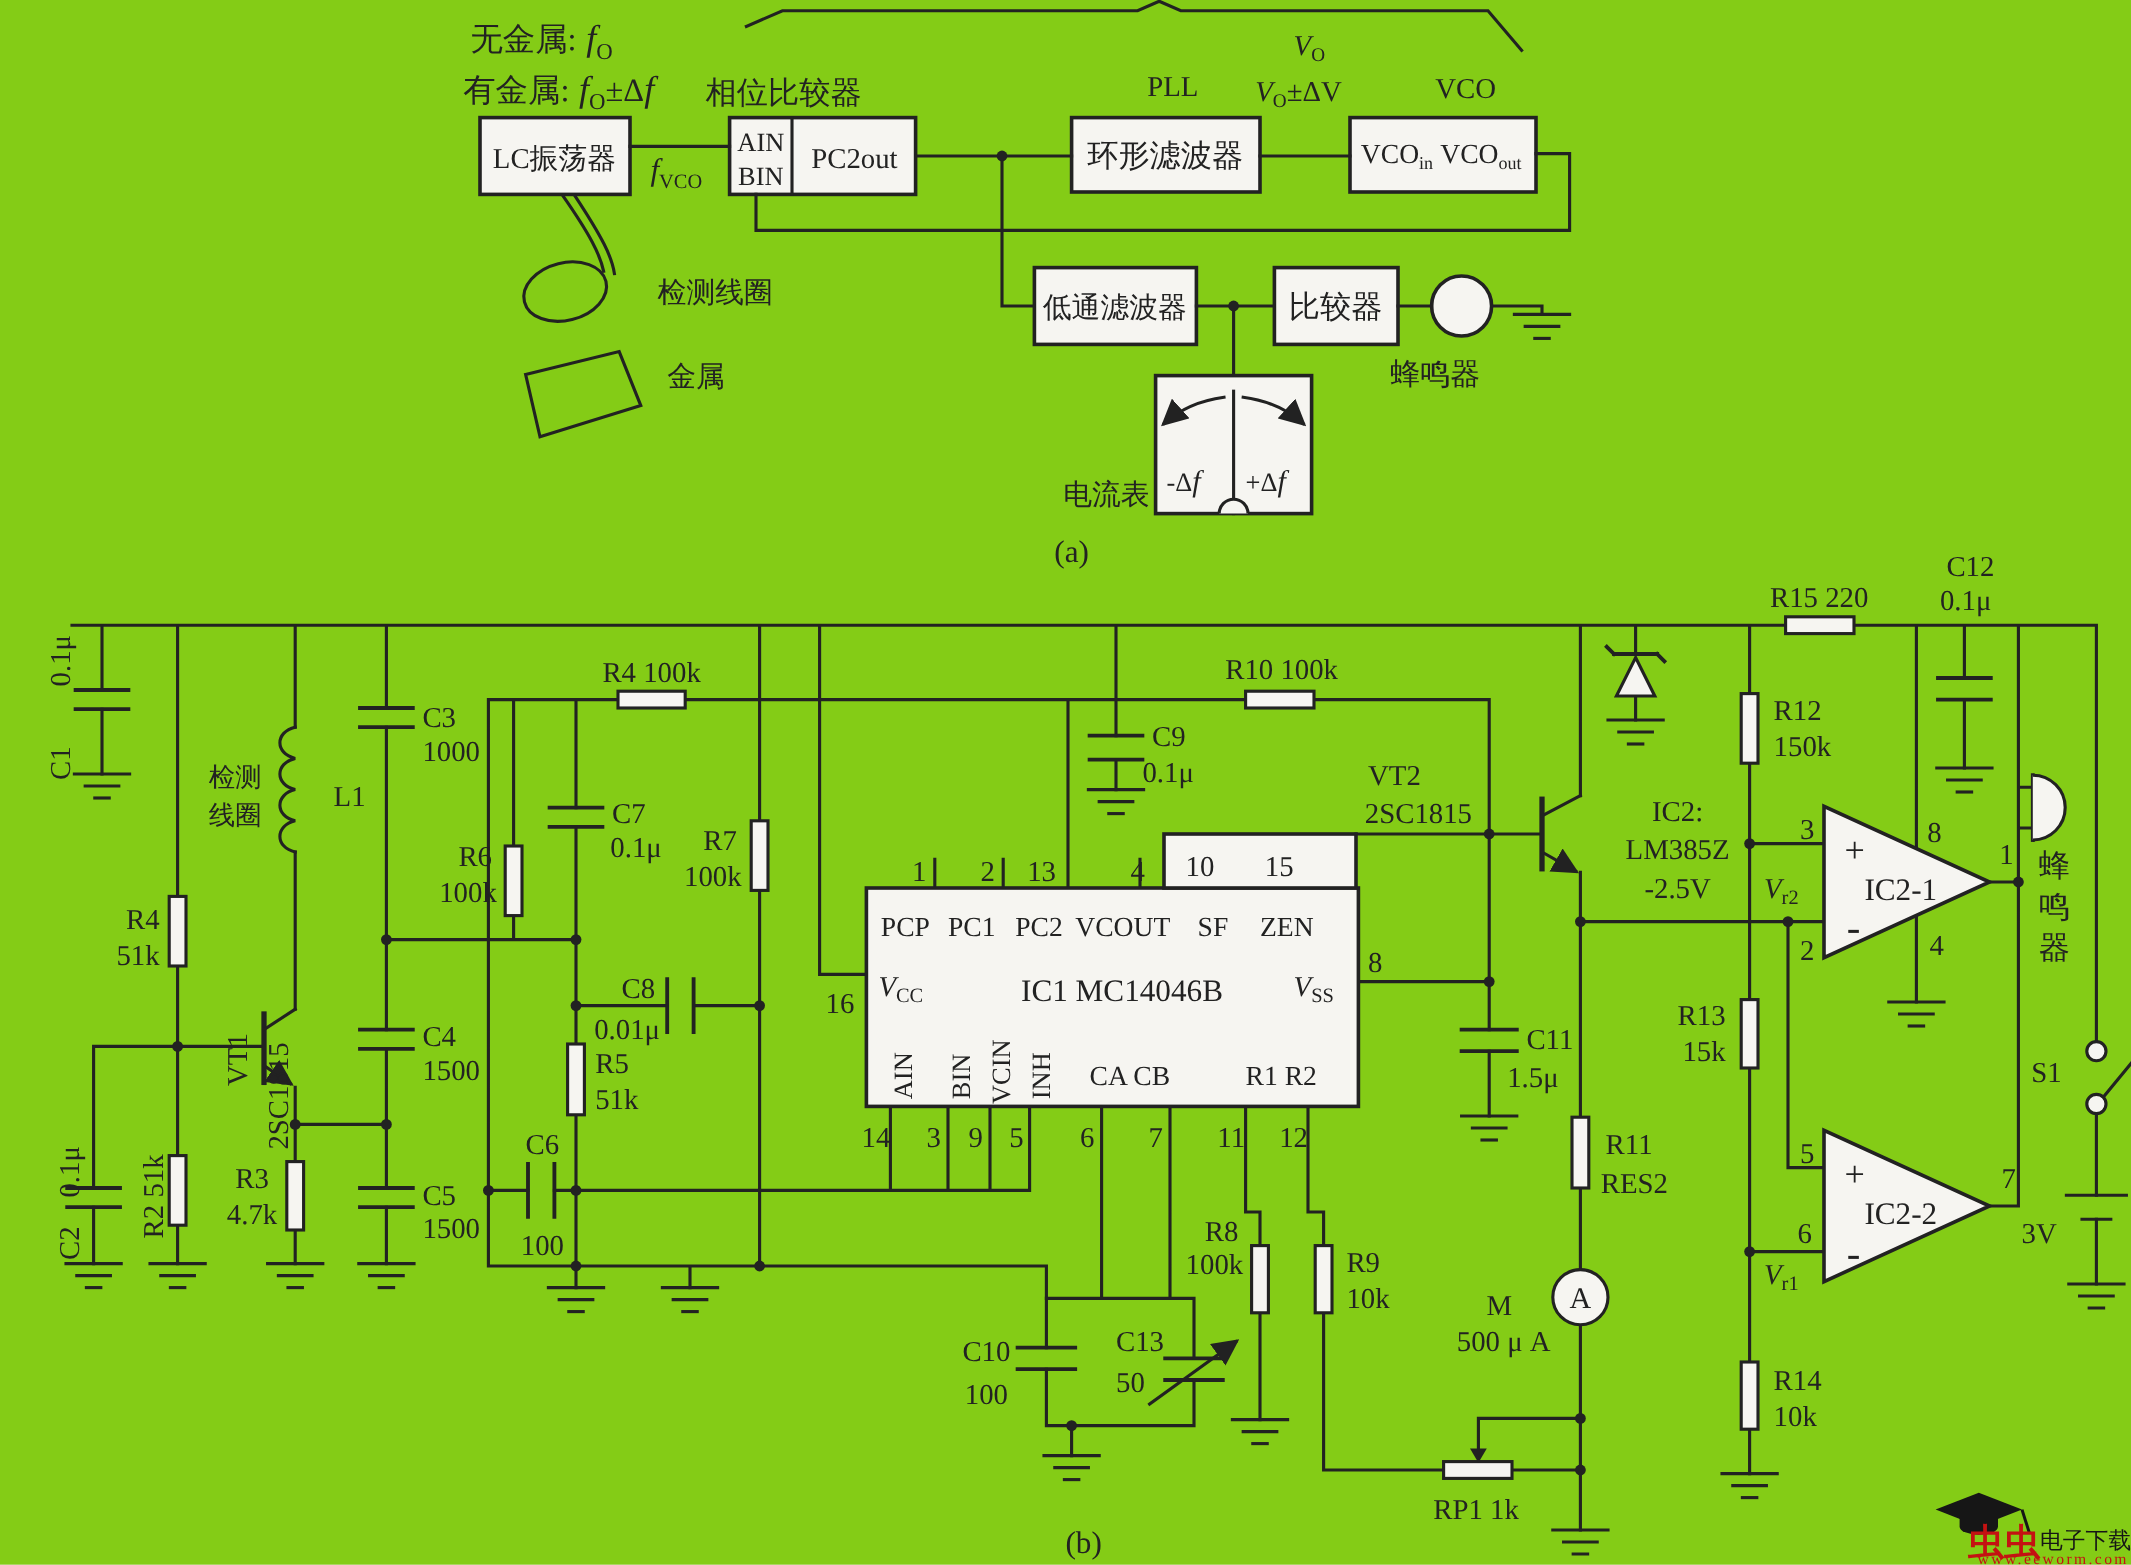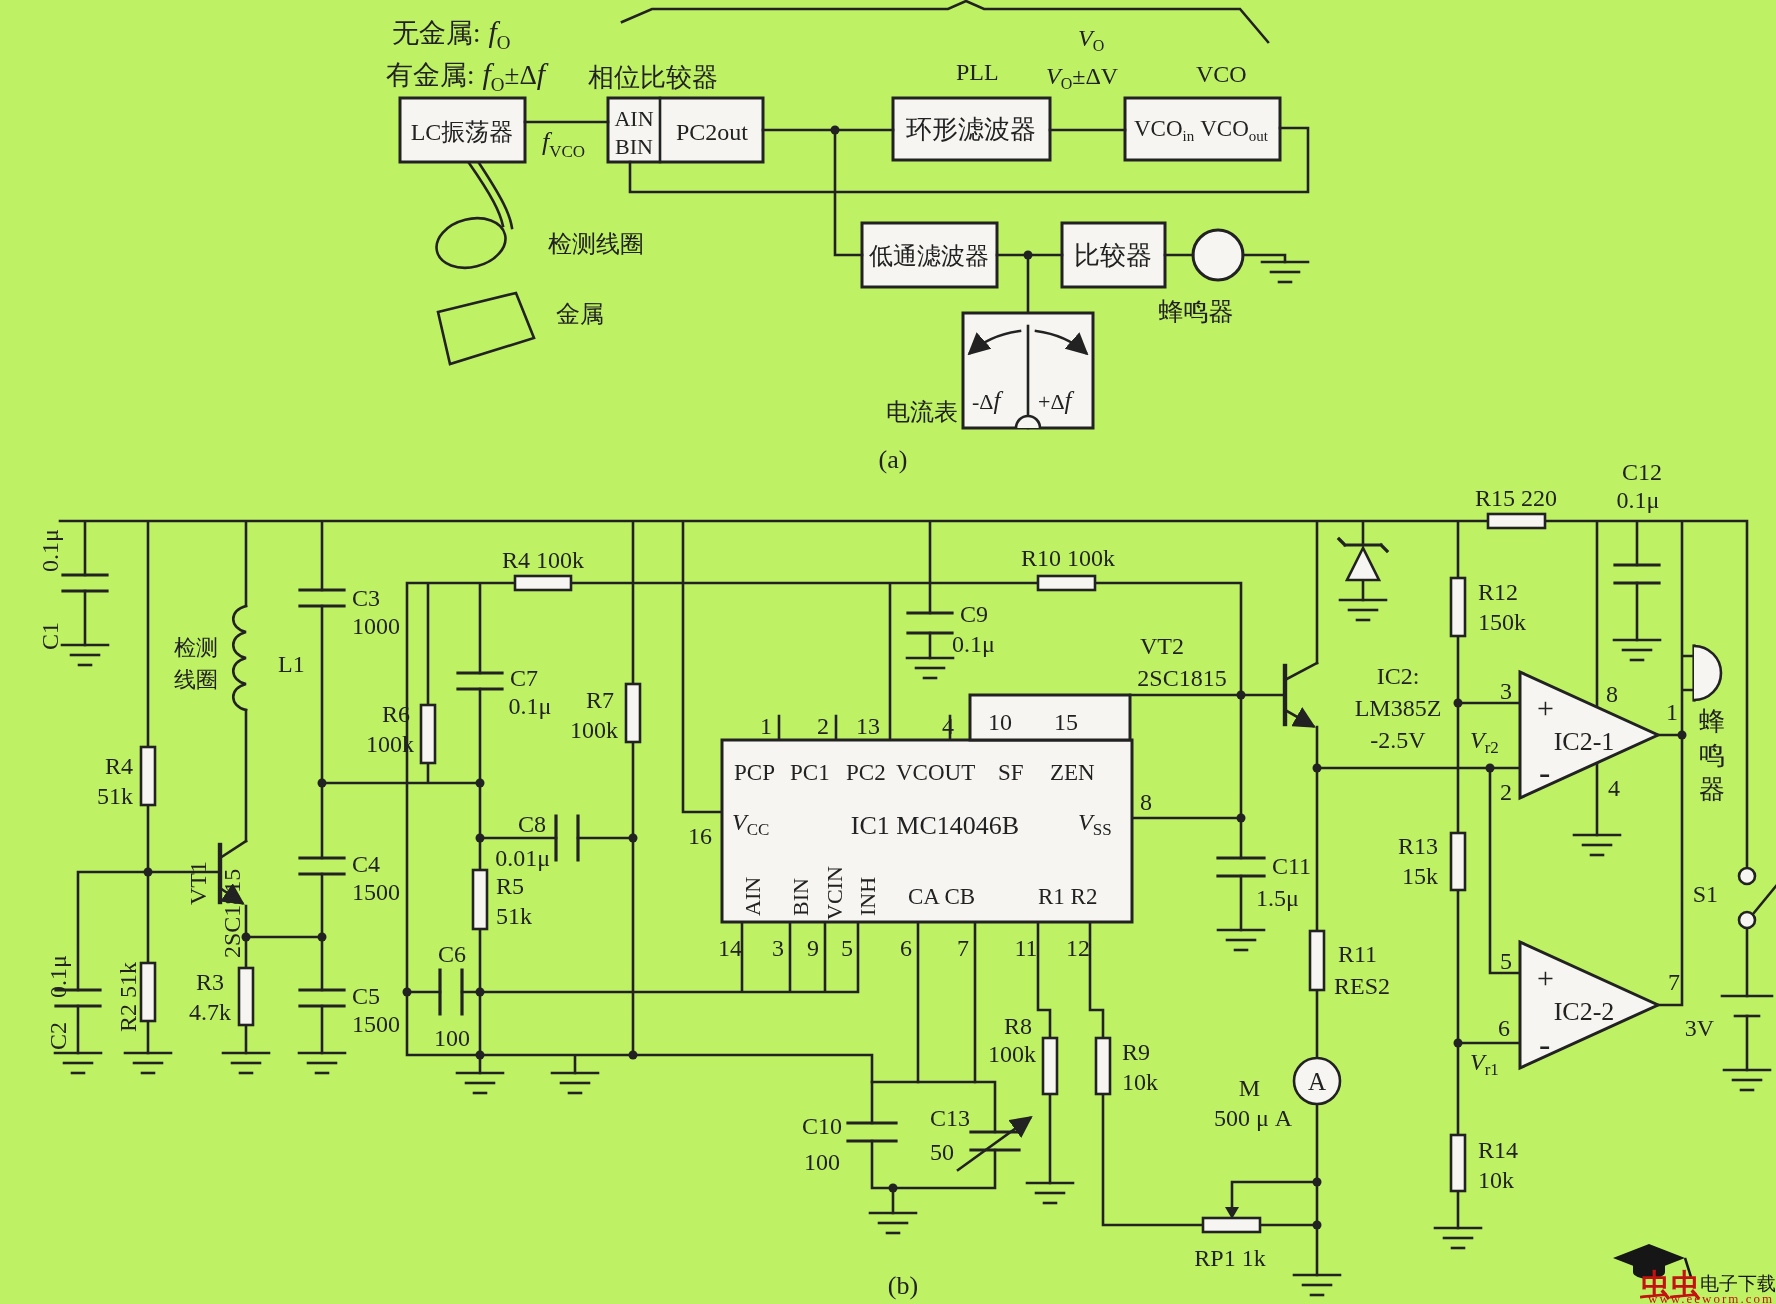--- a/index.html
+++ b/index.html
@@ -1,16 +1,16 @@
 <!DOCTYPE html>
 <html><head>
 <meta charset="utf-8">
 <style>
   html,body{margin:0;padding:0;background:#e9e8e4;}
-  #page{width:1776px;height:1304px;background:#bef264;position:relative;overflow:hidden;}
+  #page{width:1776px;height:1304px;background:#84cc16;position:relative;overflow:hidden;}
   svg{display:block}
   .w{stroke:#222;stroke-width:2.6;fill:none;stroke-linecap:square;stroke-linejoin:miter}
   .w3{stroke:#222;stroke-width:3.2;fill:none;stroke-linecap:square}
   .w4{stroke:#222;stroke-width:4.4;fill:none;stroke-linecap:square}
   .bx{stroke:#222;stroke-width:3;fill:#f6f5f1}
   .cp{stroke:#222;stroke-width:2.6;fill:#f6f5f1}
   .dot{fill:#222;stroke:none}
   .t{font-family:"Liberation Serif","DejaVu Serif",serif;fill:#222}
   .it{font-style:italic}
   .red{fill:#c41212}

